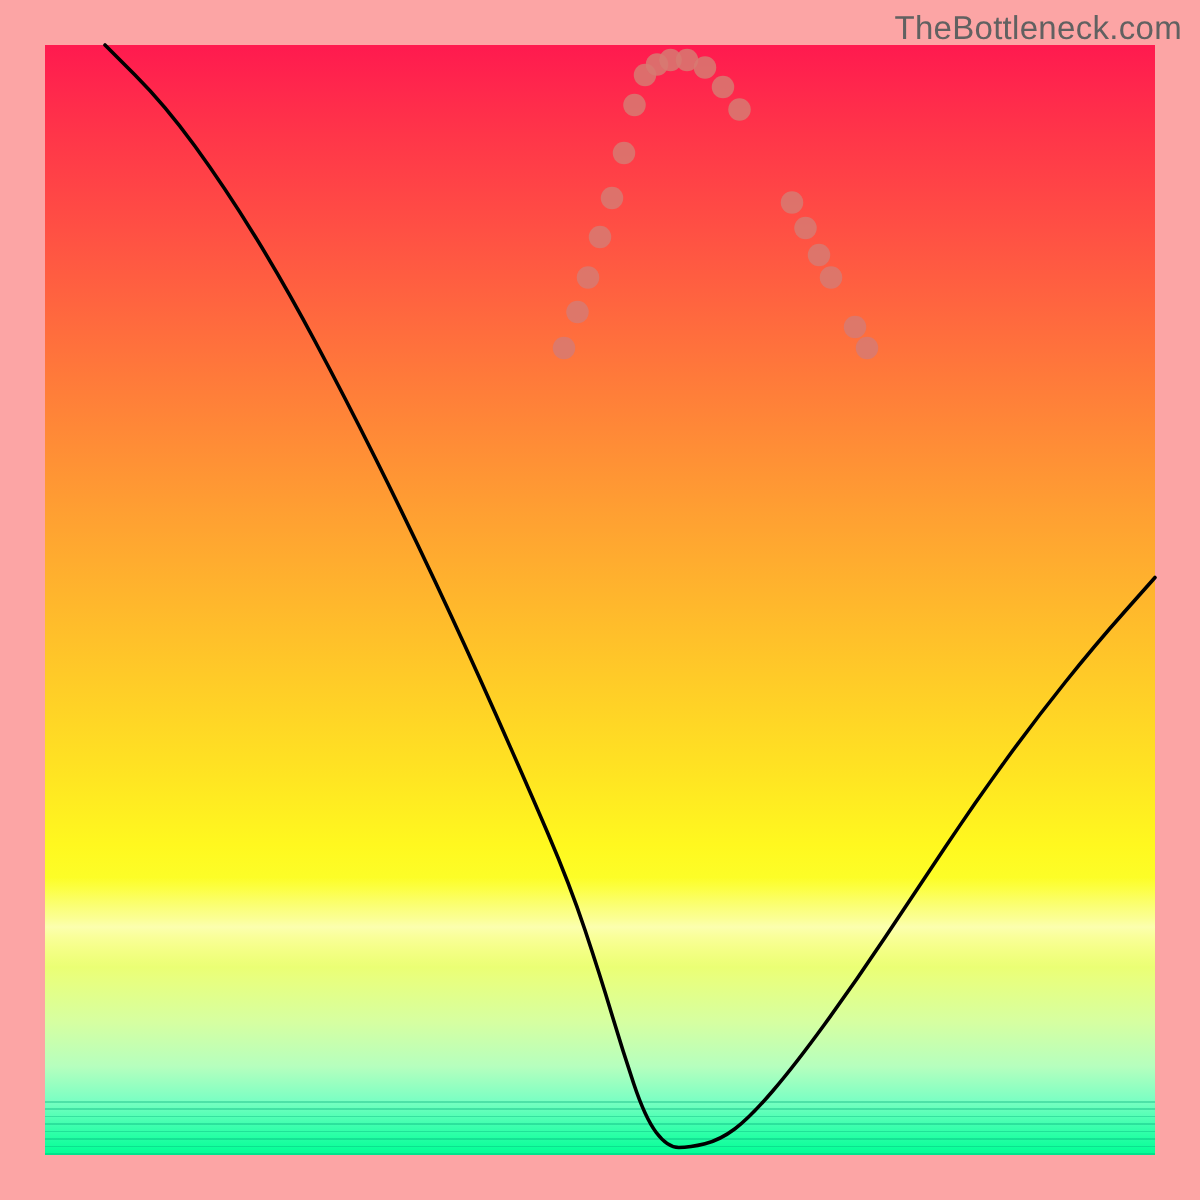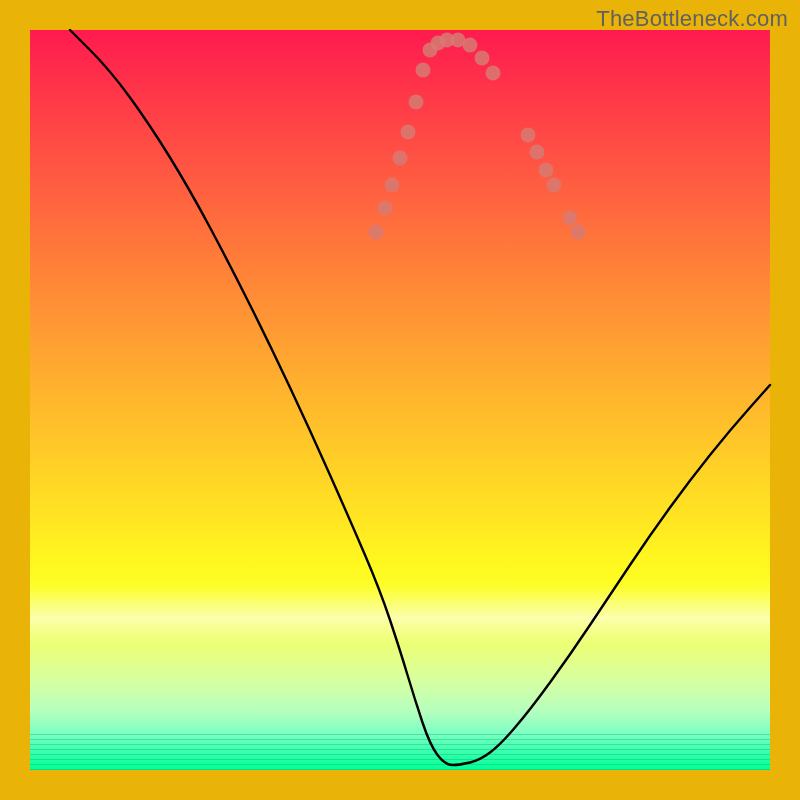--- a/index.html
+++ b/index.html
@@ -8,21 +8,21 @@
     width: 800px;
     height: 800px;
     background: #000;
     overflow: hidden;
     font-family: Arial, Helvetica, sans-serif;
   }
   .frame {
     position: relative;
     width: 800px;
     height: 800px;
-    background: #eab308;
+    background: #fca5a5;
   }
   .plot-area {
     position: absolute;
     left: 30px;
     top: 30px;
     width: 740px;
     height: 740px;
     background: linear-gradient(
       to bottom,
       #ff1a4f 0%,

